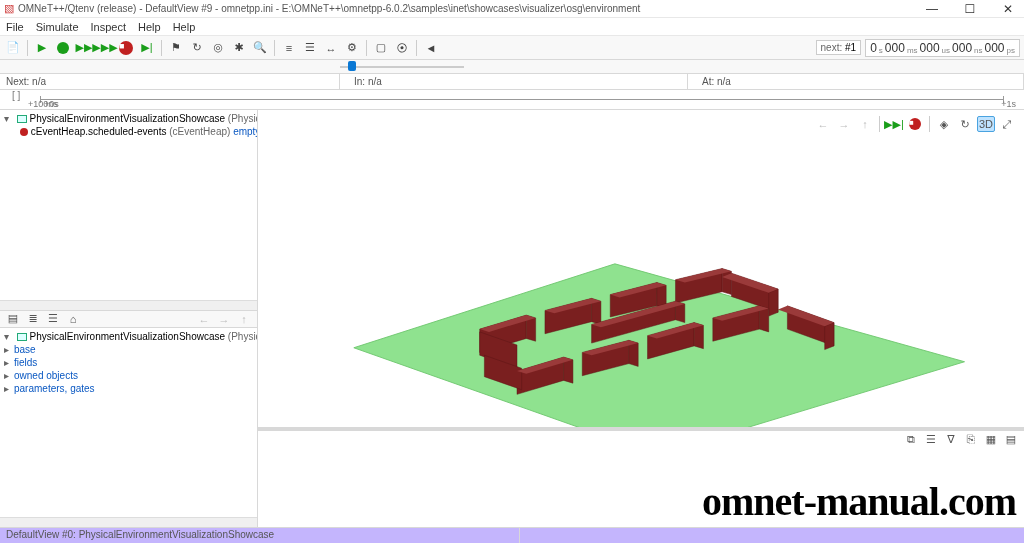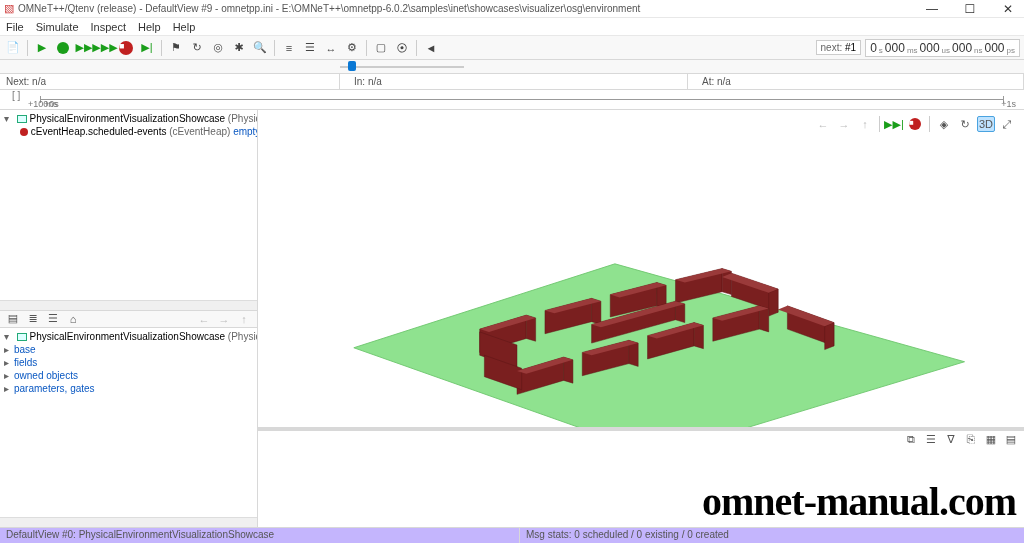--- a/index.html
+++ b/index.html
@@ -313,14 +313,13 @@
         <span>▤</span>
       </div>
     </div>
   </div>
 </div>
 
 <div class="watermark">omnet-manual.com</div>
 
 <div class="status-bar">
   <div class="sb-left">DefaultView #0: PhysicalEnvironmentVisualizationShowcase</div>
-  <div class="sb-right">Msg stats: 0 scheduled / 0 existing / 0 created</div>
 </div>
 
 </body></html>

